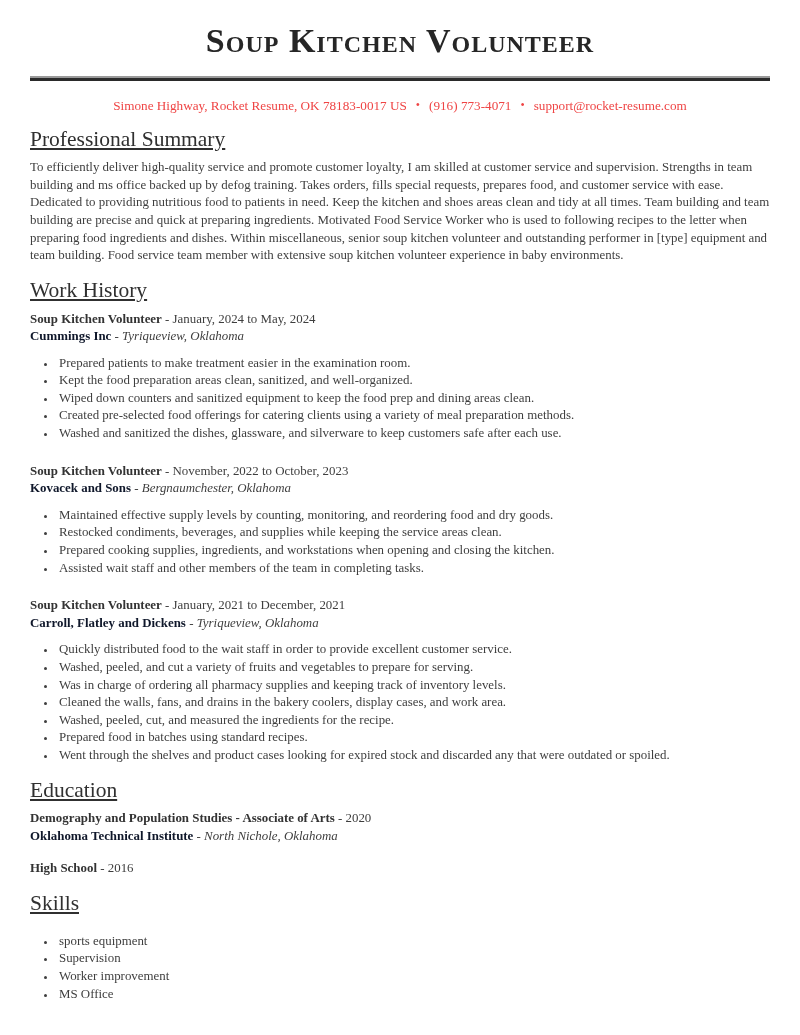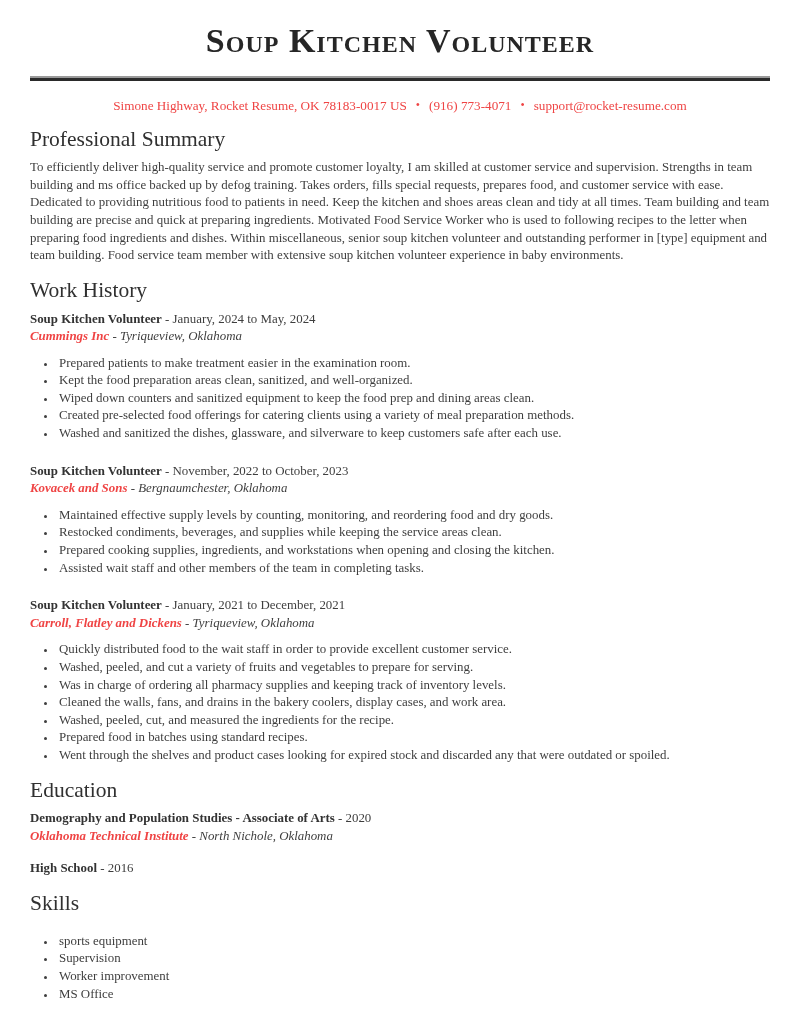--- a/index.html
+++ b/index.html
@@ -41,32 +41,33 @@
     color: #ef4444;
   }
   .contact-line .sep { margin: 0 9px; font-size: 12px; position: relative; top: -1px; }
   
   h2.section-heading {
     font-size: 21.5px;
     font-weight: 400;
     color: #303030;
     margin: 13px 0 8px 0;
     line-height: 1.15;
+    text-decoration: underline;
   }
   .body-text, li, .entry-line {
     font-size: 12.9px;
     line-height: 17.6px;
     color: #3e3e3e;
   }
   .summary-text { margin-top: 2px; }
   
   .job { margin-bottom: 20px; }
   .job:last-child { margin-bottom: 8px; }
   .entry-line .title-bold { font-weight: 700; color: #333333; }
-  .entry-line .company-bi { font-weight: 700; font-style: italic; color: #ef4444; }
+  .entry-line .company-bi { font-weight: 700; color: #0f172a; }
   .entry-line .italic { font-style: italic; }
   ul.bullet-list {
     margin: 9px 0 0 0;
     padding-left: 26px;
     list-style: disc outside;
   }
   ul.bullet-list li { padding-left: 3px; }
   ul.bullet-list li::marker { font-size: 0.72em; }
   
   .edu-entry { margin-bottom: 15px; }

